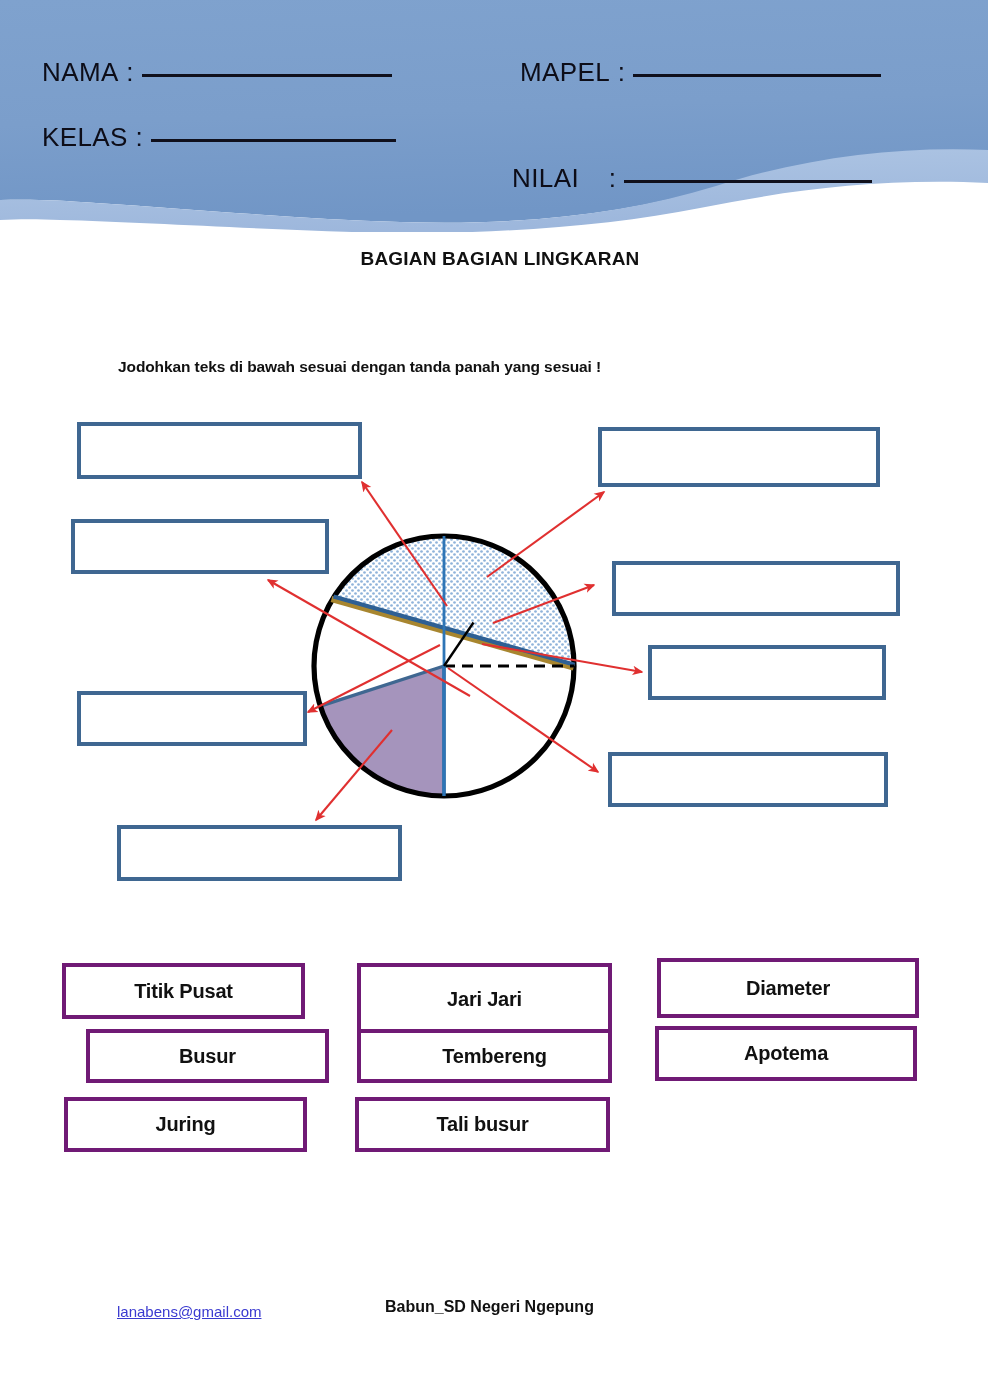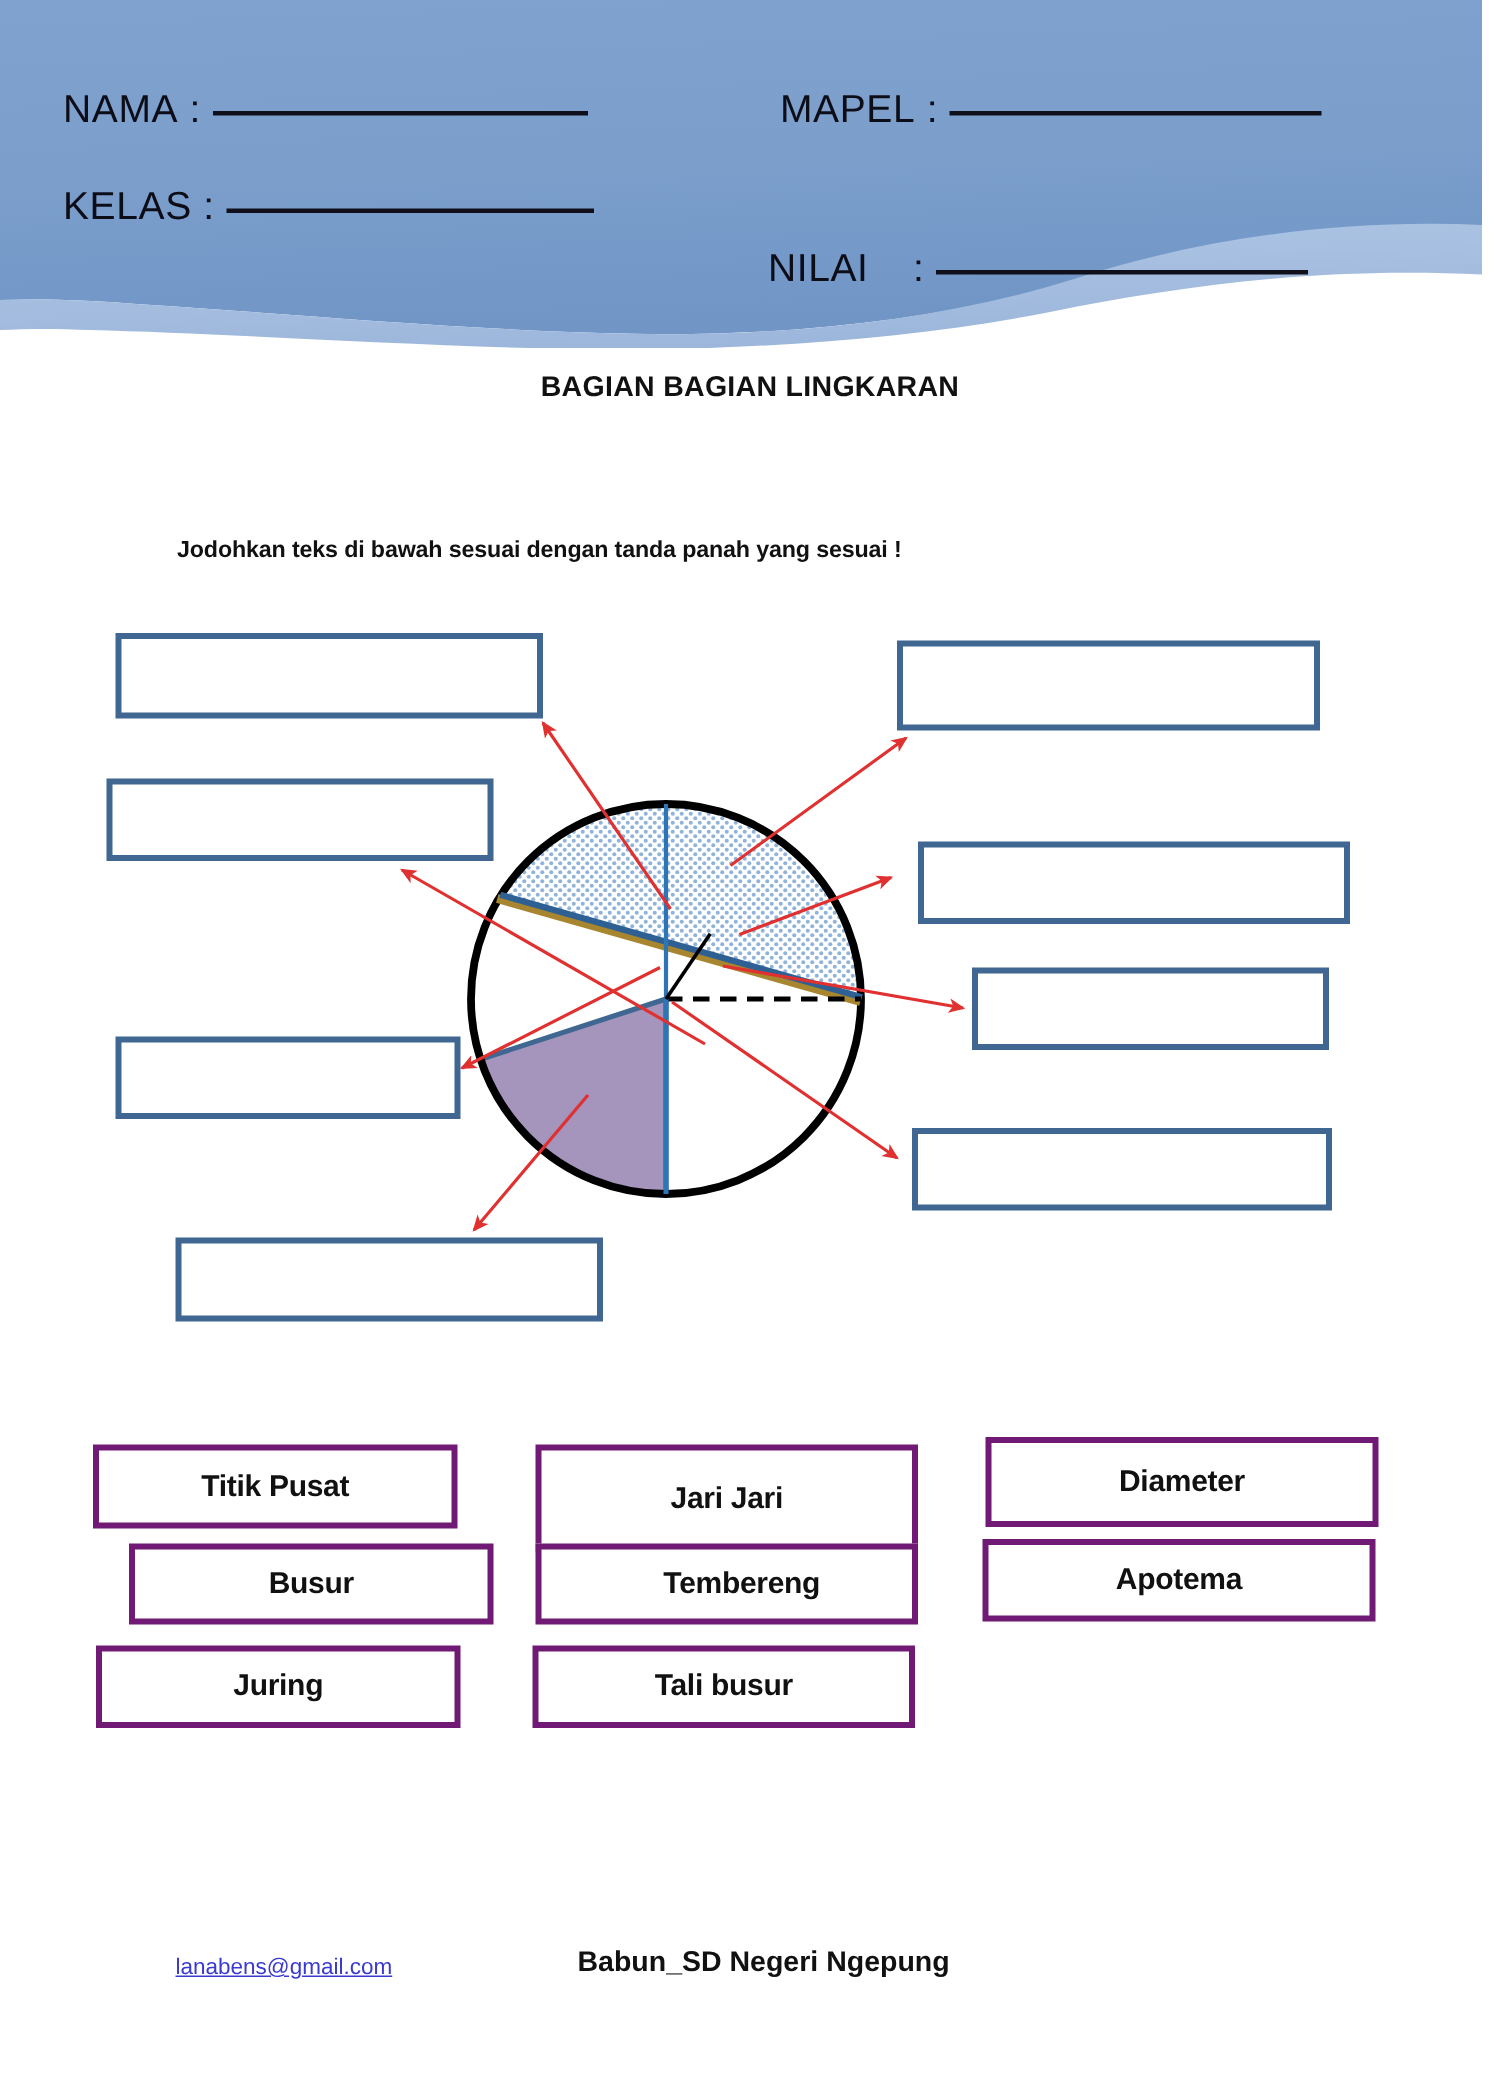--- a/index.html
+++ b/index.html
@@ -79,21 +79,21 @@
 
   
   .footer-mail{
     position:absolute;left:117px;top:1303px;
     font-size:15px;
     color:#3a3ad0;
     text-decoration:underline;
   }
   .footer-org{
     position:absolute;left:385px;top:1298px;
-    font-size:19px;
+    font-size:16px;
     font-weight:bold;
     color:#111111;
   }
 </style>
 </head>
 <body>
 
 <div id="page">
 
   <div class="header-wrap">

